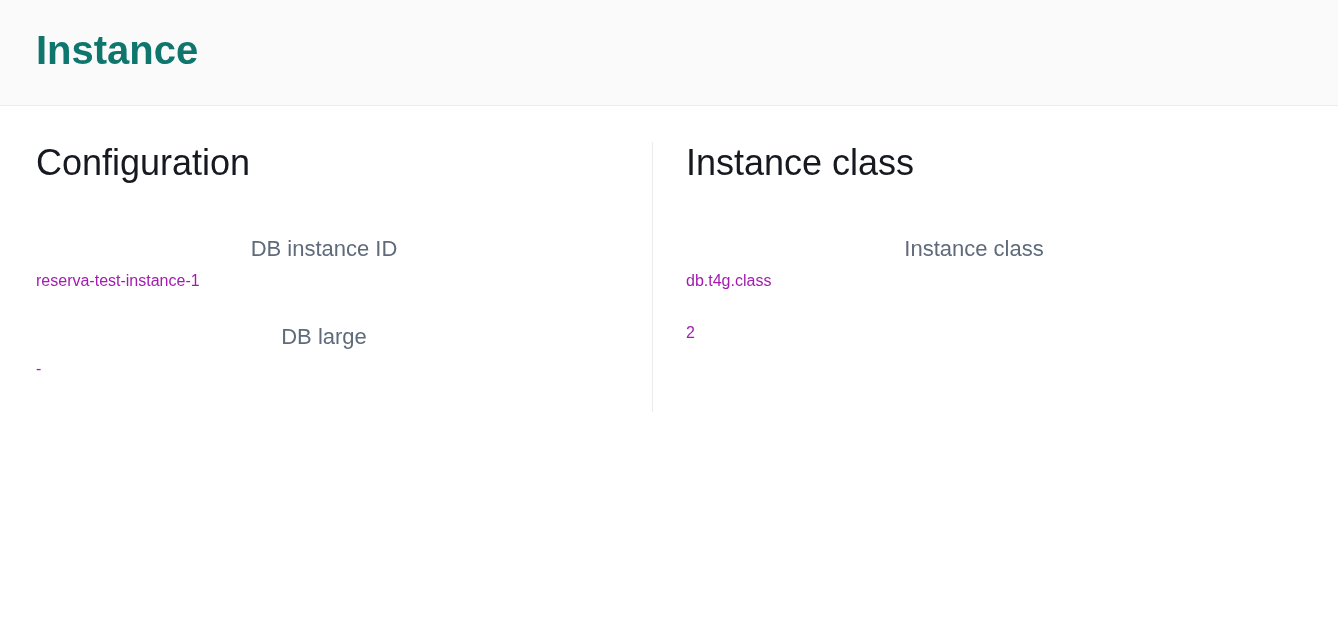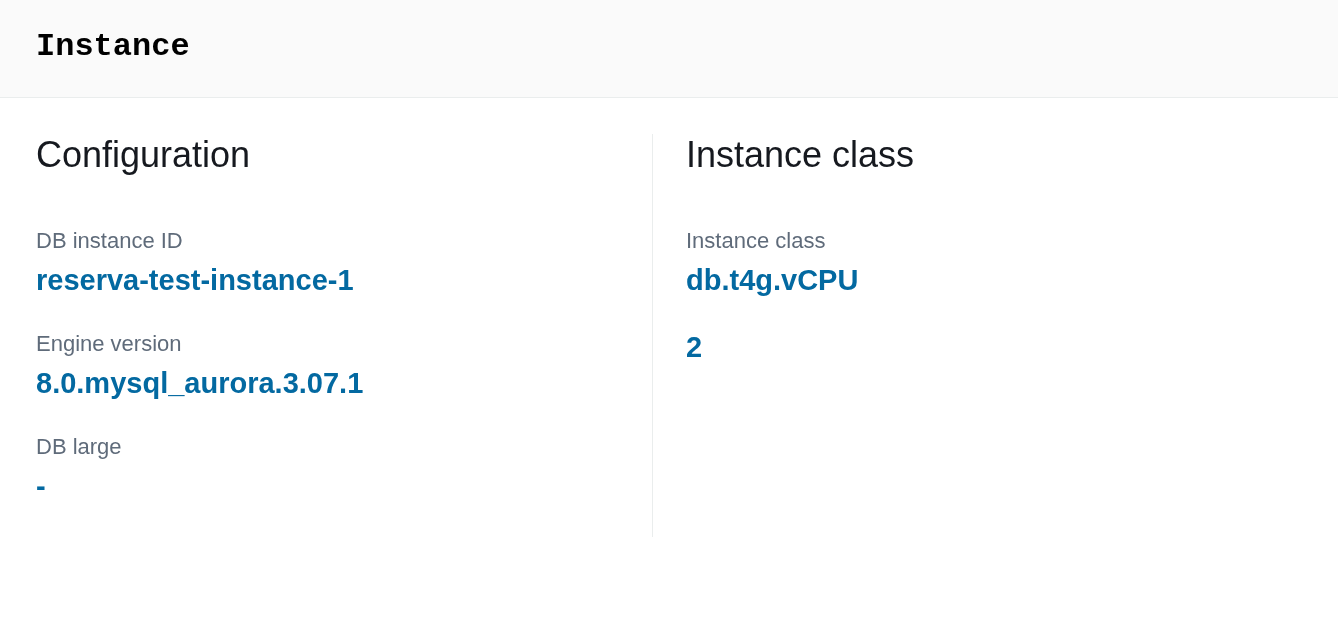--- a/index.html
+++ b/index.html
@@ -13,24 +13,23 @@
       color: #16191f;
       width: 1338px;
       height: 622px;
     }
     .header {
       background: #fafafa;
       border-bottom: 1px solid #eaeded;
       padding: 28px 36px 32px 36px;
     }
     .header h1 {
-      font-size: 32px;
+      font-size: 40px;
       font-weight: 700;
-      color: #000000;
-      font-family: Liberation Mono, monospace;
+      color: #0f766e;
     }
     .content {
       display: flex;
       padding: 36px 36px 0 36px;
     }
     .column {
       flex: 1;
       padding-right: 40px;
     }
     .column.left {
@@ -46,60 +45,57 @@
       margin-bottom: 52px;
     }
     .field {
       margin-bottom: 34px;
     }
     .field-label {
       font-size: 22px;
       color: #5f6b7a;
       font-weight: 400;
       margin-bottom: 10px;
+      text-align: center;
     }
     .field-value {
-      font-size: 29px;
-      color: #0369a1;
-      font-weight: 700;
+      font-size: 16px;
+      color: #a21caf;
+      font-weight: 400;
     }
   </style>
 </head>
 <body>
 
 <div class="header">
   <h1>Instance</h1>
 </div>
 
 <div class="content">
   <div class="column left">
     <h2 class="section-title">Configuration</h2>
 
     <div class="field">
       <div class="field-label">DB instance ID</div>
       <div class="field-value">reserva-test-instance-1</div>
     </div>
 
-    <div class="field">
-      <div class="field-label">Engine version</div>
-      <div class="field-value">8.0.mysql_aurora.3.07.1</div>
-    </div>
 
     <div class="field">
       <div class="field-label">DB large</div>
       <div class="field-value">-</div>
     </div>
   </div>
 
   <div class="column right">
     <h2 class="section-title">Instance class</h2>
 
     <div class="field">
       <div class="field-label">Instance class</div>
-      <div class="field-value">db.t4g.vCPU</div>
+      <div class="field-value">db.t4g.class</div>
     </div>
 
     <div class="field">
       <div class="field-value">2</div>
     </div>
 
     <div class="field">
     </div>
   </div>
 </div>

